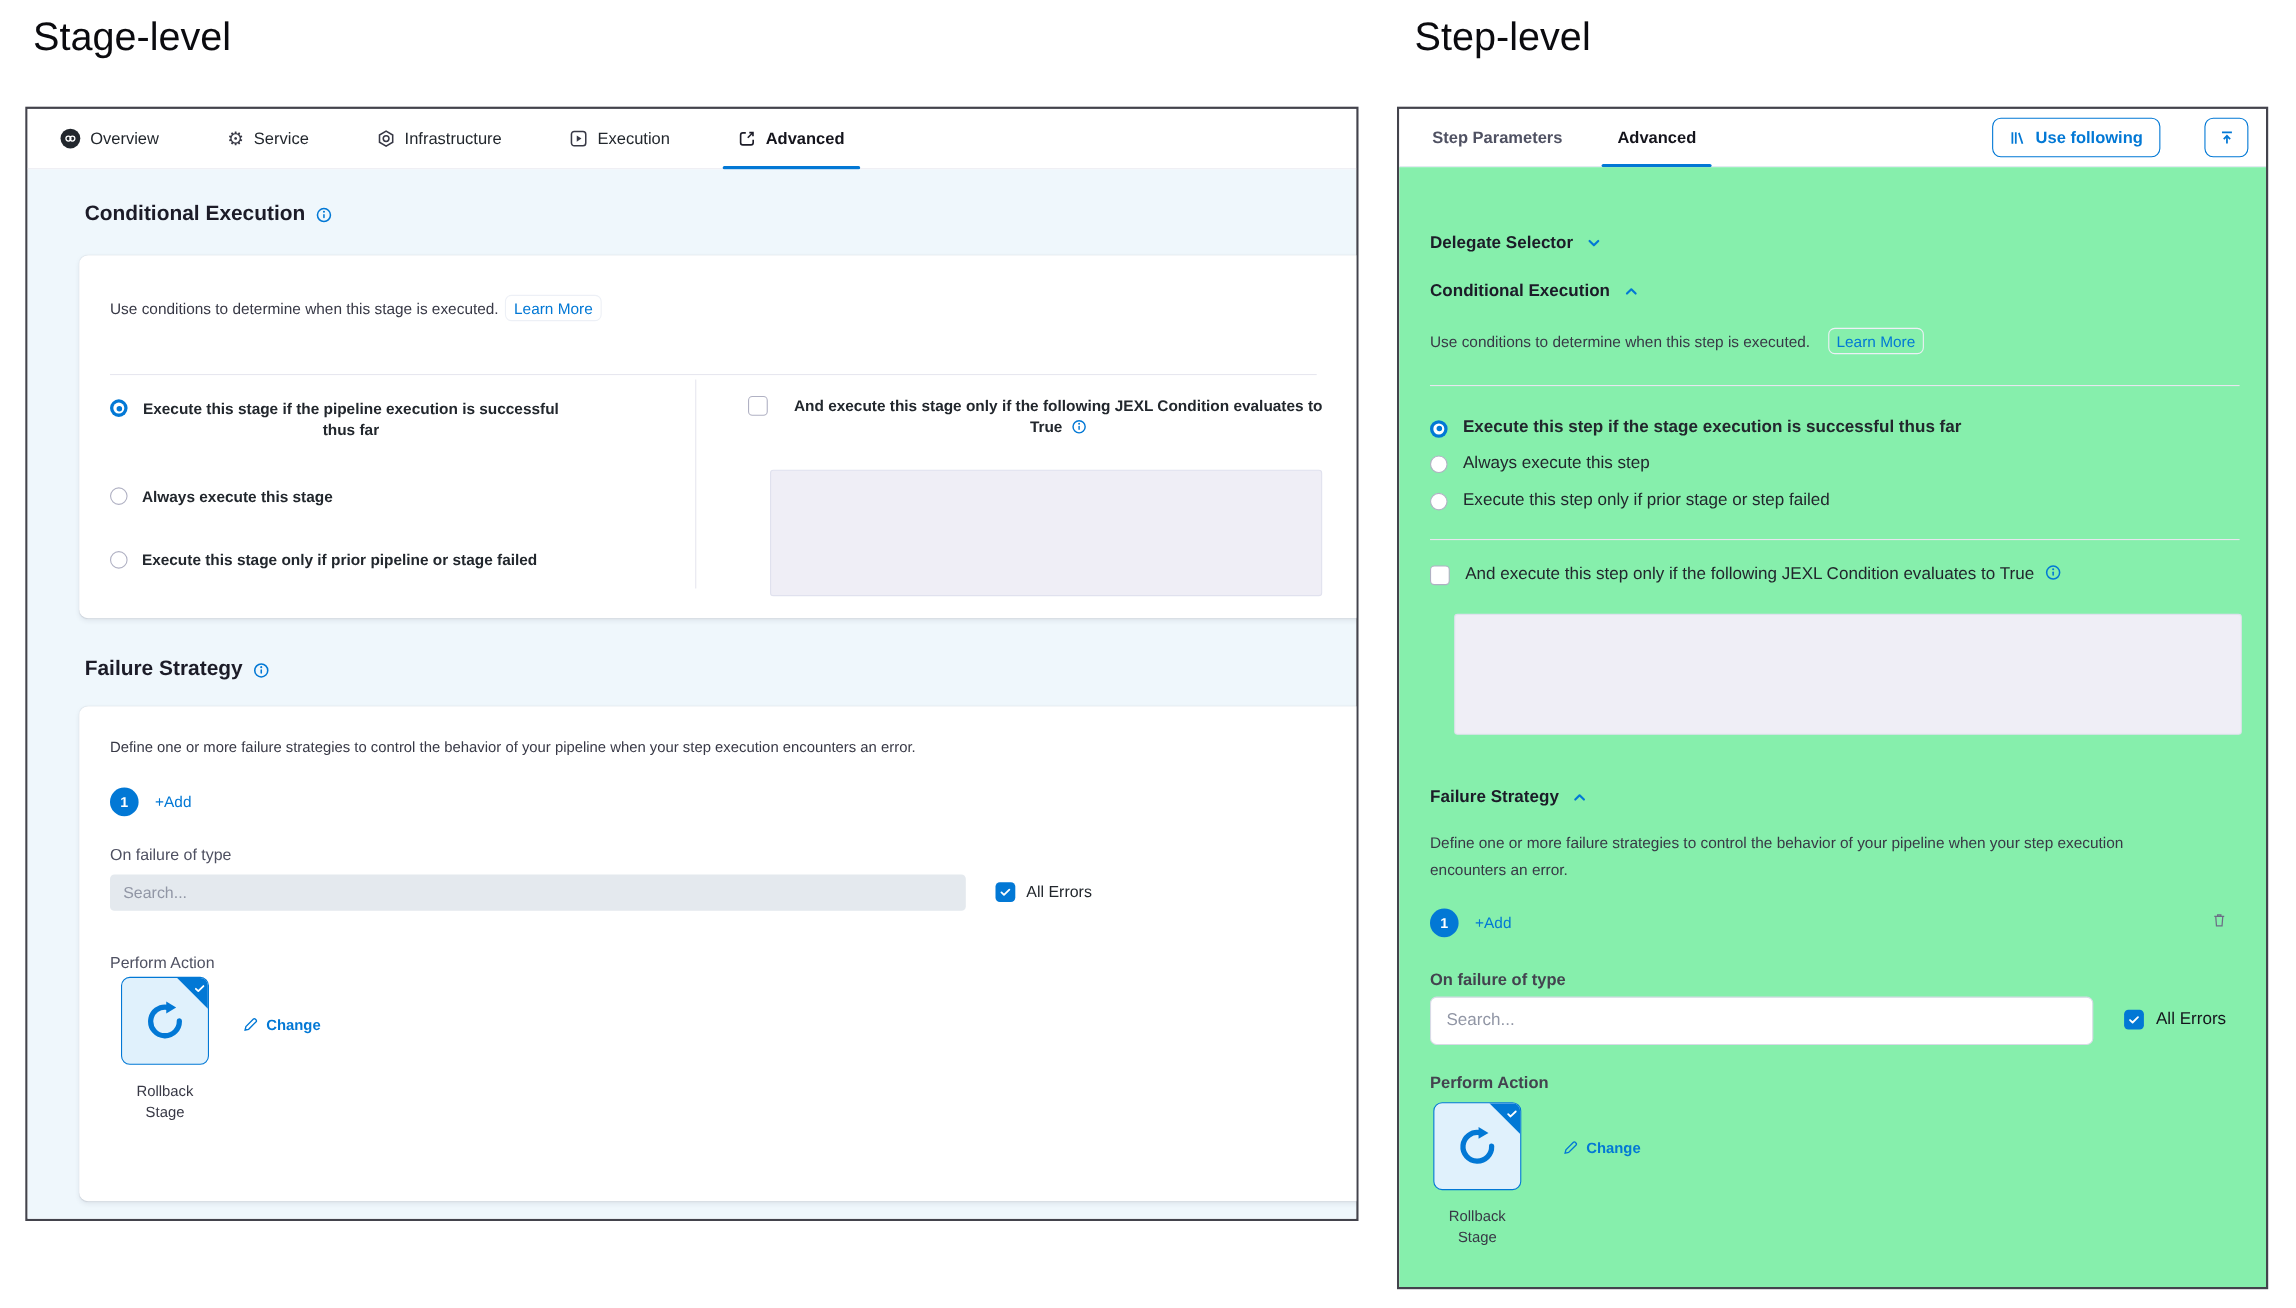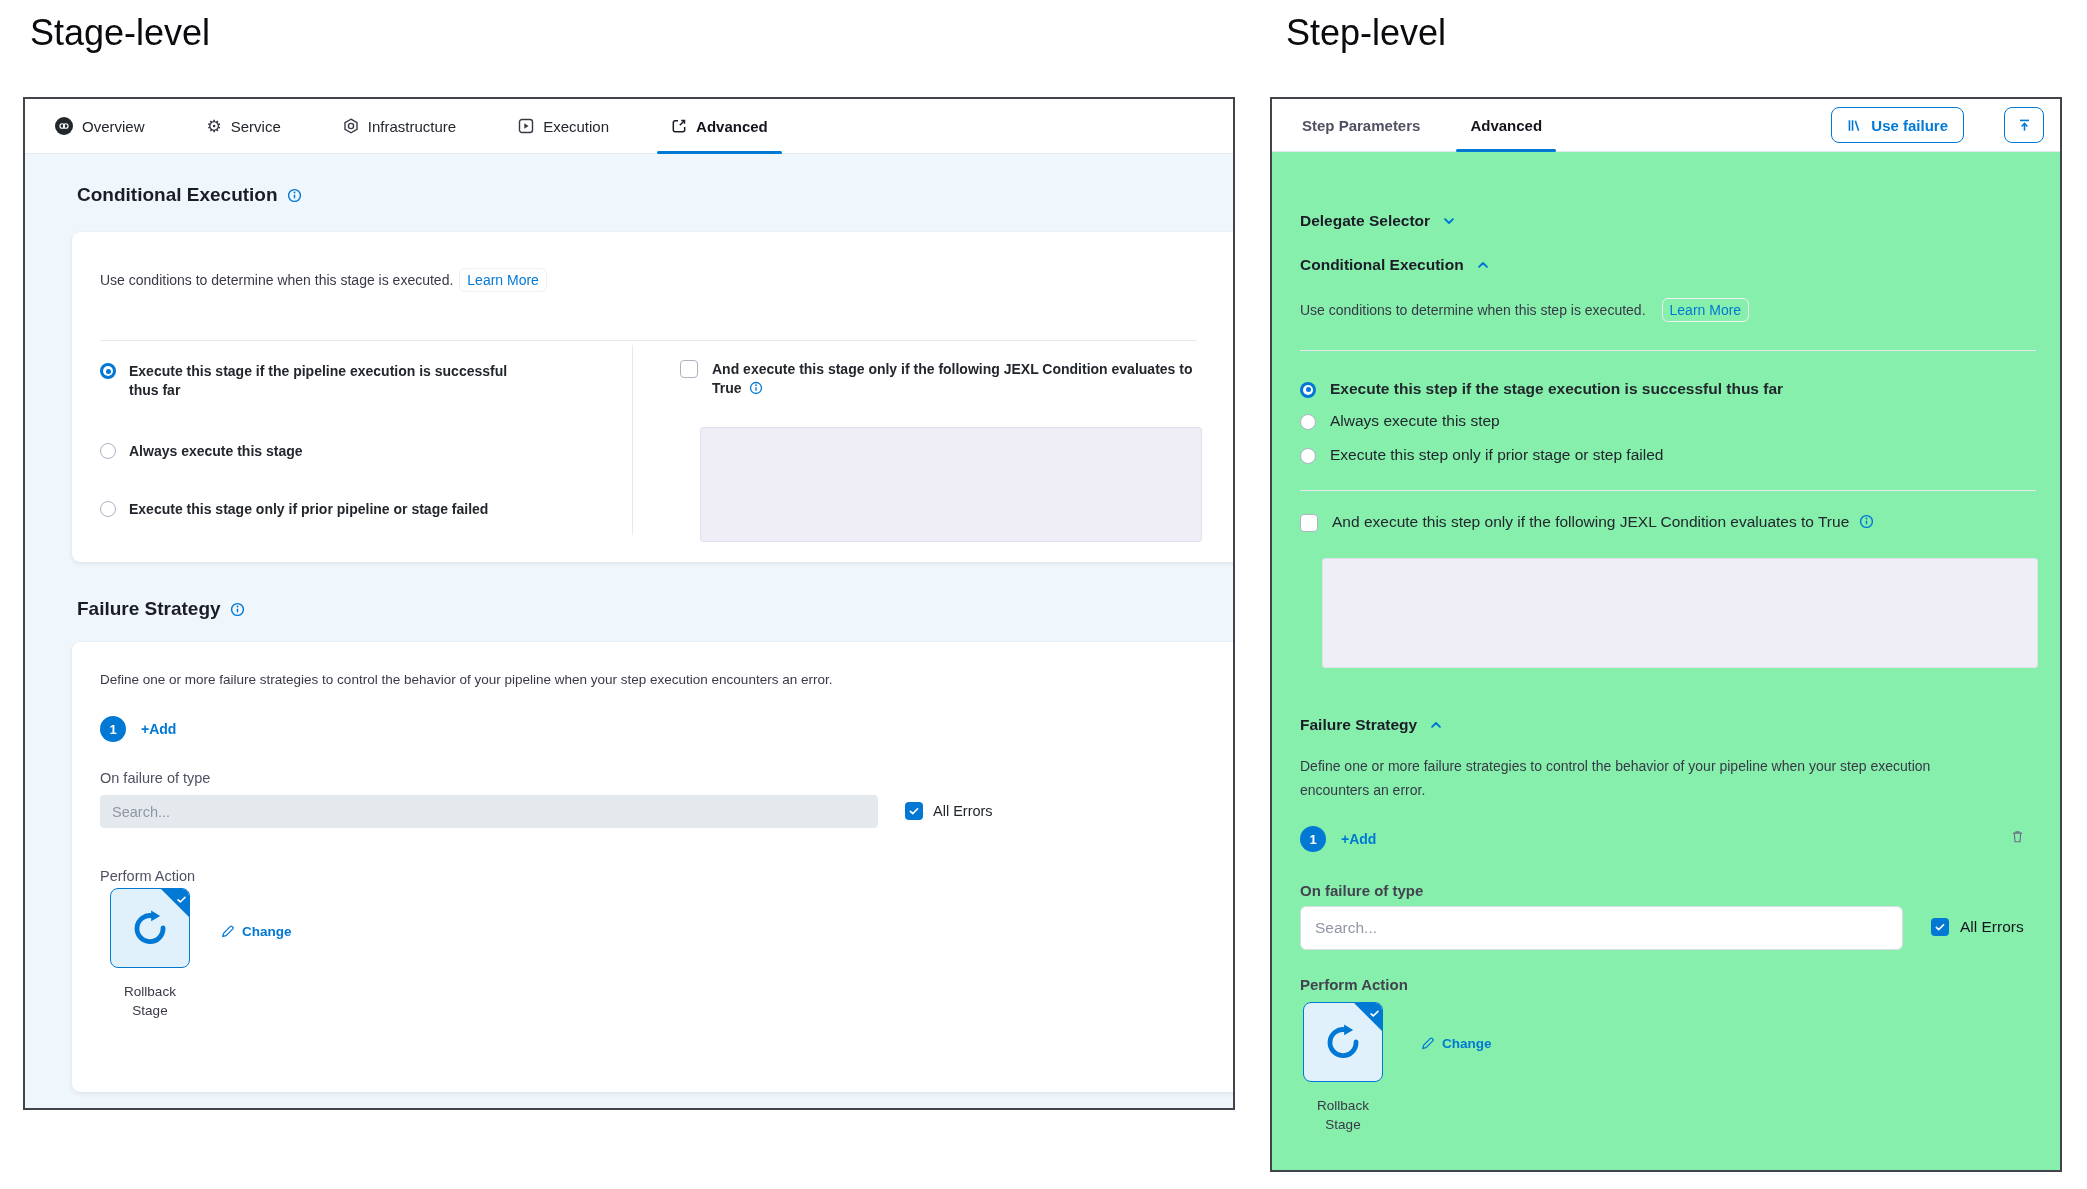--- a/index.html
+++ b/index.html
@@ -19,30 +19,30 @@
   .tab.active { font-weight:700; color:#14141c; }
   .tab.active::after { content:""; position:absolute; left:-14px; right:-14px; bottom:-1px; height:3px; background:#0278d5; border-radius:2px; }
 
   
   .card { position:absolute; background:#fff; border-radius:8px; box-shadow:0 2px 5px rgba(40,41,61,.08), 0 0 1px rgba(40,41,61,.12); }
   .hrule { position:absolute; height:1px; background:#e7e7ef; }
   .vrule { position:absolute; width:1px; background:#e7e7ef; }
   .desc { font-size:14px; color:#383946; }
   .link { color:#0278d5; font-weight:500; text-decoration:none; cursor:pointer; }
   .lm-link { padding:3px 7px; border:1px solid #edf0f6; border-radius:6px; }
-  .row { position:absolute; display:flex; align-items:flex-start; }
+  .row { position:absolute; display:flex; align-items:flex-start;text-align:center; }
   .radio { width:16px; height:16px; border-radius:50%; background:#fff; border:1.5px solid #b0b1c3; flex:0 0 auto; position:relative; margin-top:1px; }
   .radio.checked { border:none; background:#0278d5; }
   .radio.checked::before { content:""; position:absolute; inset:3px; background:#fff; border-radius:50%; }
   .radio.checked::after  { content:""; position:absolute; inset:5.5px; background:#0278d5; border-radius:50%; }
   .cbox { width:18px; height:18px; border-radius:4px; background:#fff; border:1.5px solid #b0b1c3; flex:0 0 auto; display:flex; align-items:center; justify-content:center; }
   .cbox.checked { border:none; background:#0278d5; }
   .jexl { position:absolute; background:#efeef6; border:1px solid #e0e1ee; border-radius:3px; resize:none; outline:none; }
   .badge { width:26px; height:26px; border-radius:50%; background:#0278d5; color:#fff; font-size:13px; font-weight:700; display:flex; align-items:center; justify-content:center; }
-  .addlink { color:#0278d5; font-size:14px; font-weight:700; cursor:pointer; }
+  .addlink { color:#0278d5; font-size:14px; font-weight:400; cursor:pointer; }
   .fieldlabel { position:absolute; font-size:14.5px; font-weight:500; color:#4f5162; }
   .tile { position:absolute; width:80px; height:80px; border-radius:8px; background:#e0f1fc; border:1.5px solid #0278d5; overflow:hidden; display:flex; align-items:center; justify-content:center; }
   .tile-corner { position:absolute; top:0; right:0; width:0; height:0; border-top:28px solid #0278d5; border-left:28px solid transparent; }
   .tile-check { position:absolute; top:2px; right:2px; }
   .tile-label { position:absolute; font-size:13.5px; line-height:19px; color:#383946; text-align:center; font-weight:500; }
   .change-row { position:absolute; display:flex; align-items:center; gap:7px; font-size:13.5px; font-weight:700; color:#0278d5; cursor:pointer; }
 
   
   .stage-content { position:absolute; left:0; right:0; top:55px; bottom:0; background:#eff7fc; }
   .sec-h { position:absolute; display:flex; align-items:center; gap:9px; font-size:19px; font-weight:700; color:#1c1c28; }
@@ -234,21 +234,21 @@
       <div class="tab active">
         <span>Advanced</span>
       </div>
       <button class="btn-outline" style="right:96px; top:8px;">
         <span style="display:flex;">
           <svg width="15" height="15" viewBox="0 0 16 16">
               <path d="M2.6 2.4v11.2M5.9 2.4v11.2" stroke="#0278d5" stroke-width="1.7"></path>
               <path d="M8.9 3l3.5 10.5" stroke="#0278d5" stroke-width="1.7"></path>
             </svg>
         </span>
-        <span>Use failure</span>
+        <span>Use following</span>
       </button>
       <button class="icon-btn" style="right:16px; top:8px;">
         <span style="display:flex;">
           <svg width="15" height="15" viewBox="0 0 16 16">
               <path d="M3.2 2.6h9.6" stroke="#0278d5" stroke-width="1.7"></path>
               <path d="M8 13.4V6.2" stroke="#0278d5" stroke-width="1.7"></path>
               <path d="M4.9 9 8 5.8 11.1 9" stroke="#0278d5" stroke-width="1.7" fill="none"></path>
             </svg>
         </span>
       </button>

